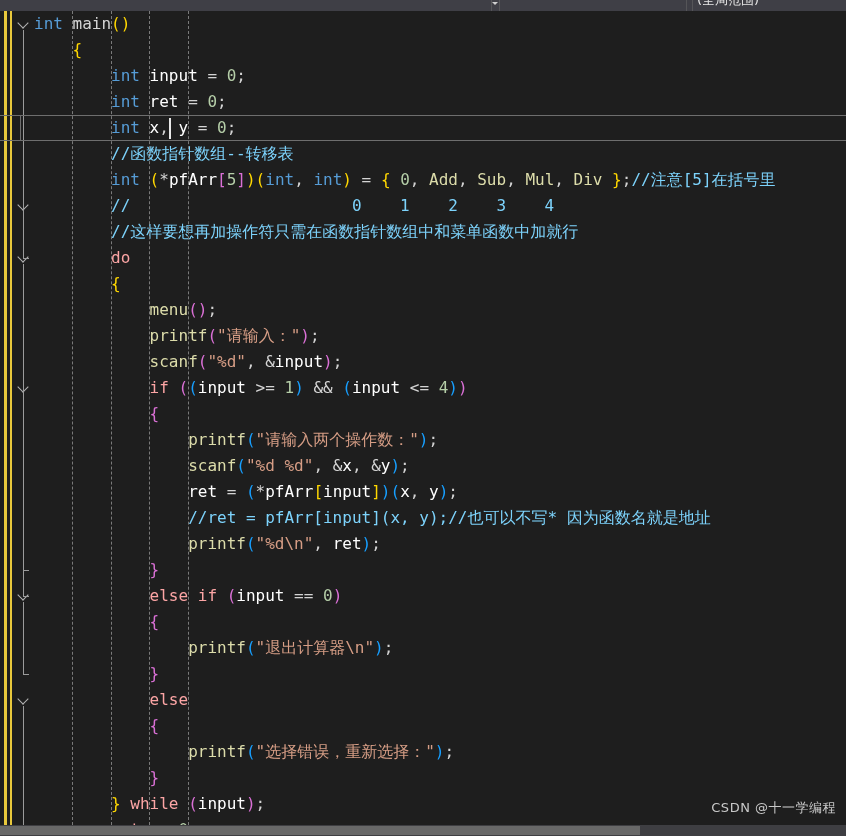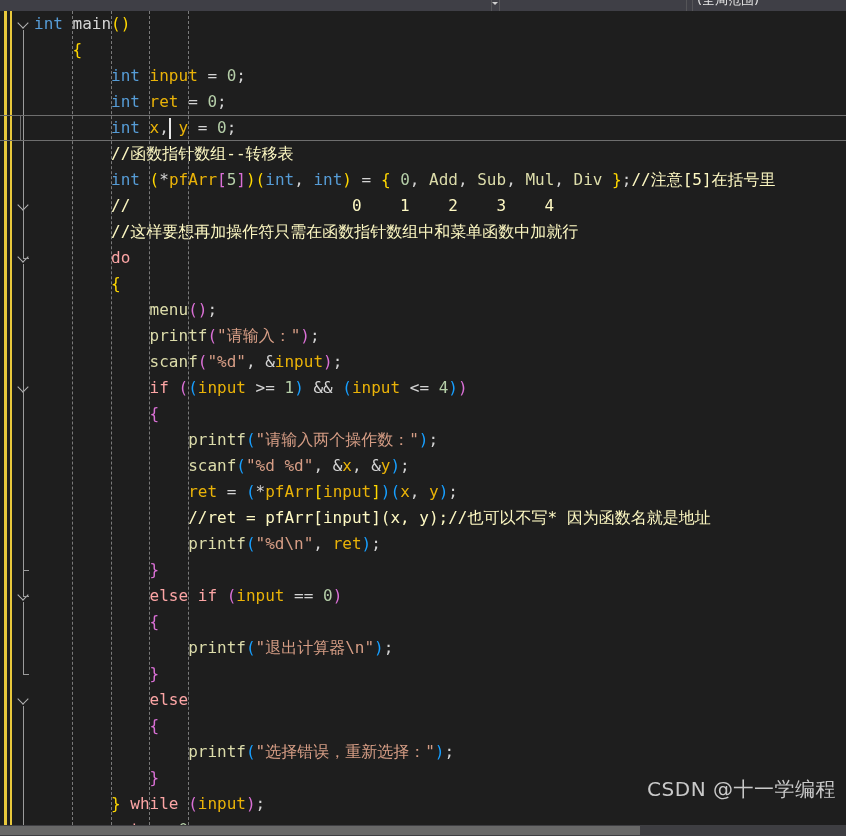--- a/index.html
+++ b/index.html
@@ -161,22 +161,22 @@
     border: 1px solid #6e6e6e;
     border-right: none;
   }
 
   
   .kw      { color: #569cd6; }  
   .kwctl   { color: #fca5a5; }  
   .fn      { color: #dcdcaa; }  
   .str     { color: #d69d85; }  
   .num     { color: #b5cea8; }  
-  .com     { color: #fef9c3; }  
-  .var     { color: #eab308; }  
+  .com     { color: #7dd3fc; }  
+  .var     { color: #ffffff; }  
   .id      { color: #d4d4d4; }  
   .p1      { color: #ffd700; }  
   .p2      { color: #da70d6; }  
   .p3      { color: #179fff; }  
 
   
   .hscroll {
     position: absolute;
     left: 0; top: 825px;
     width: 846px;
@@ -188,23 +188,23 @@
     top: 1px; left: 0px;
     width: 640px;
     height: 9px;
     background: #686868;
   }
 
   
   .watermark {
     position: absolute;
     right: 10px;
-    bottom: 22px;
+    bottom: 8px;
     font-family: "DejaVu Sans", "Liberation Sans", sans-serif;
-    font-size: 20px;
+    font-size: 13px;
     color: #c9c9c9;
     letter-spacing: 0.5px;
     white-space: nowrap;
   }
 </style>
 </head>
 <body>
 
 <div class="toolbar-strip">
   <div class="toolbar-divider" style="left:491px"></div>

